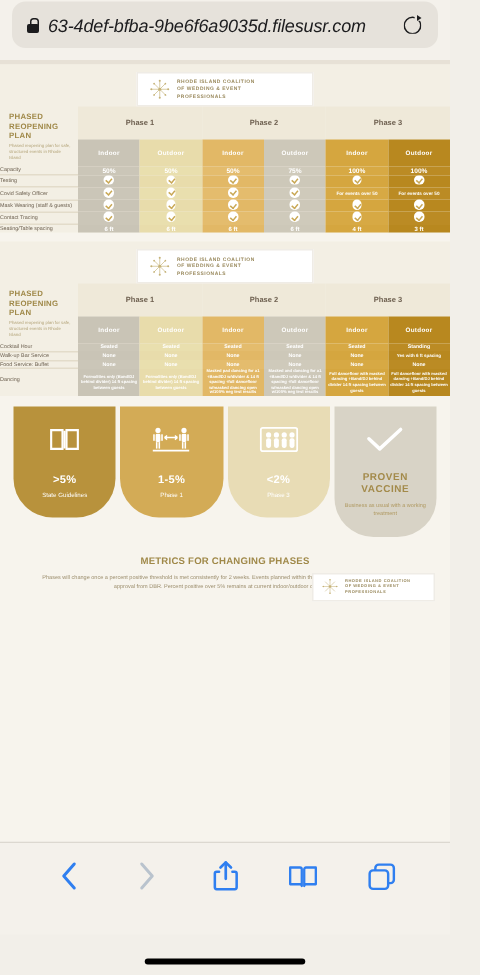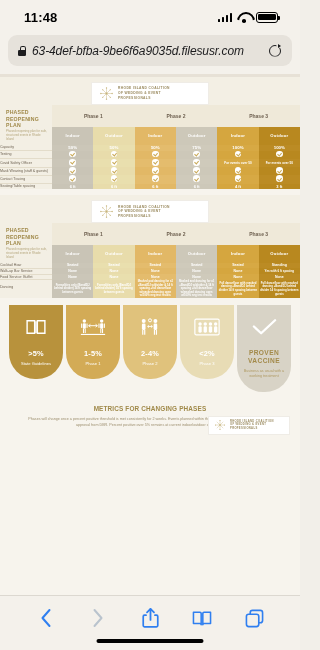--- a/index.html
+++ b/index.html
@@ -114,35 +114,20 @@
   }
   .tb-btn{ width:26px;height:26px;display:flex;align-items:center;justify-content:center;}
   .home-ind{ position:absolute; bottom:7px; left:50%; transform:translateX(-50%); width:107px;height:4.4px;background:#000;border-radius:3px;}
   .shell{position:relative;width:300px;height:650px;overflow:hidden;}
 </style>
 </head>
 <body>
 
 <div class="shell">
 
-  <div class="status-bar">
-    <div class="status-time">11:48</div>
-    <div class="status-right">
-      <span class="sig">
-          <i></i>
-          <i></i>
-          <i></i>
-          <i></i>
-        </span>
-      <span class="wifi"></span>
-      <span class="batt">
-          <span></span>
-        </span>
-    </div>
-  </div>
 
   <div class="url-bar-wrap">
     <div class="url-bar">
       <span class="lock"></span>
       <span class="url-text">63-4def-bfba-9be6f6a9035d.filesusr.com</span>
       <span class="reload"></span>
     </div>
   </div>
 
   <div class="page">
@@ -393,40 +378,20 @@
                 <rect x="27.5" y="6" width="1.2" height="5"></rect>
             </g>
             <path d="M10 8.5h10 M10 8.5l2-1.6 M10 8.5l2 1.6 M20 8.5l-2-1.6 M20 8.5l-2 1.6" stroke="#fff" stroke-width="1.1" fill="none"></path>
             <path d="M1 18.6h28" stroke="#fff" stroke-width="1.3"></path>
           </svg>
         </div>
         <div class="big">1-5%</div>
         <div class="small">Phase 1</div>
       </div>
 
-      <div class="card" style="background:#e0c27c">
-        <div class="ico">
-          <svg width="24" height="18" viewBox="0 0 26 20">
-            <g fill="#fff">
-              <circle cx="6" cy="3.4" r="2.2"></circle>
-                <rect x="4" y="6.2" width="4" height="7" rx="1.2"></rect>
-              <rect x="4.3" y="13.2" width="1.3" height="5.4"></rect>
-                <rect x="6.5" y="13.2" width="1.3" height="5.4"></rect>
-              <circle cx="19" cy="3.4" r="2.2"></circle>
-                <rect x="17" y="6.2" width="4" height="7" rx="1.2"></rect>
-              <rect x="17.3" y="13.2" width="1.3" height="5.4"></rect>
-                <rect x="19.5" y="13.2" width="1.3" height="5.4"></rect>
-            </g>
-            <circle cx="13" cy="2.6" r="1.7" fill="none" stroke="#fff" stroke-width="1.1"></circle>
-            <path d="M10.4 9.4h5.2 M10.4 9.4l1.5-1.2 M10.4 9.4l1.5 1.2 M15.6 9.4l-1.5-1.2 M15.6 9.4l-1.5 1.2" stroke="#fff" stroke-width="1" fill="none"></path>
-          </svg>
-        </div>
-        <div class="big">2-4%</div>
-        <div class="small">Phase 2</div>
-      </div>
 
       <div class="card" style="background:#e8dcb5">
         <div class="ico">
           <svg width="26" height="18" viewBox="0 0 30 20">
             <rect x="1" y="1" width="28" height="18" rx="1.5" fill="none" stroke="#fff" stroke-width="1.4"></rect>
             <g fill="#fff">
               <circle cx="7" cy="6.5" r="2"></circle>
                 <rect x="5.1" y="9" width="3.8" height="7.5" rx="1.6"></rect>
               <circle cx="13" cy="6.5" r="2"></circle>
                 <rect x="11.1" y="9" width="3.8" height="7.5" rx="1.6"></rect>

